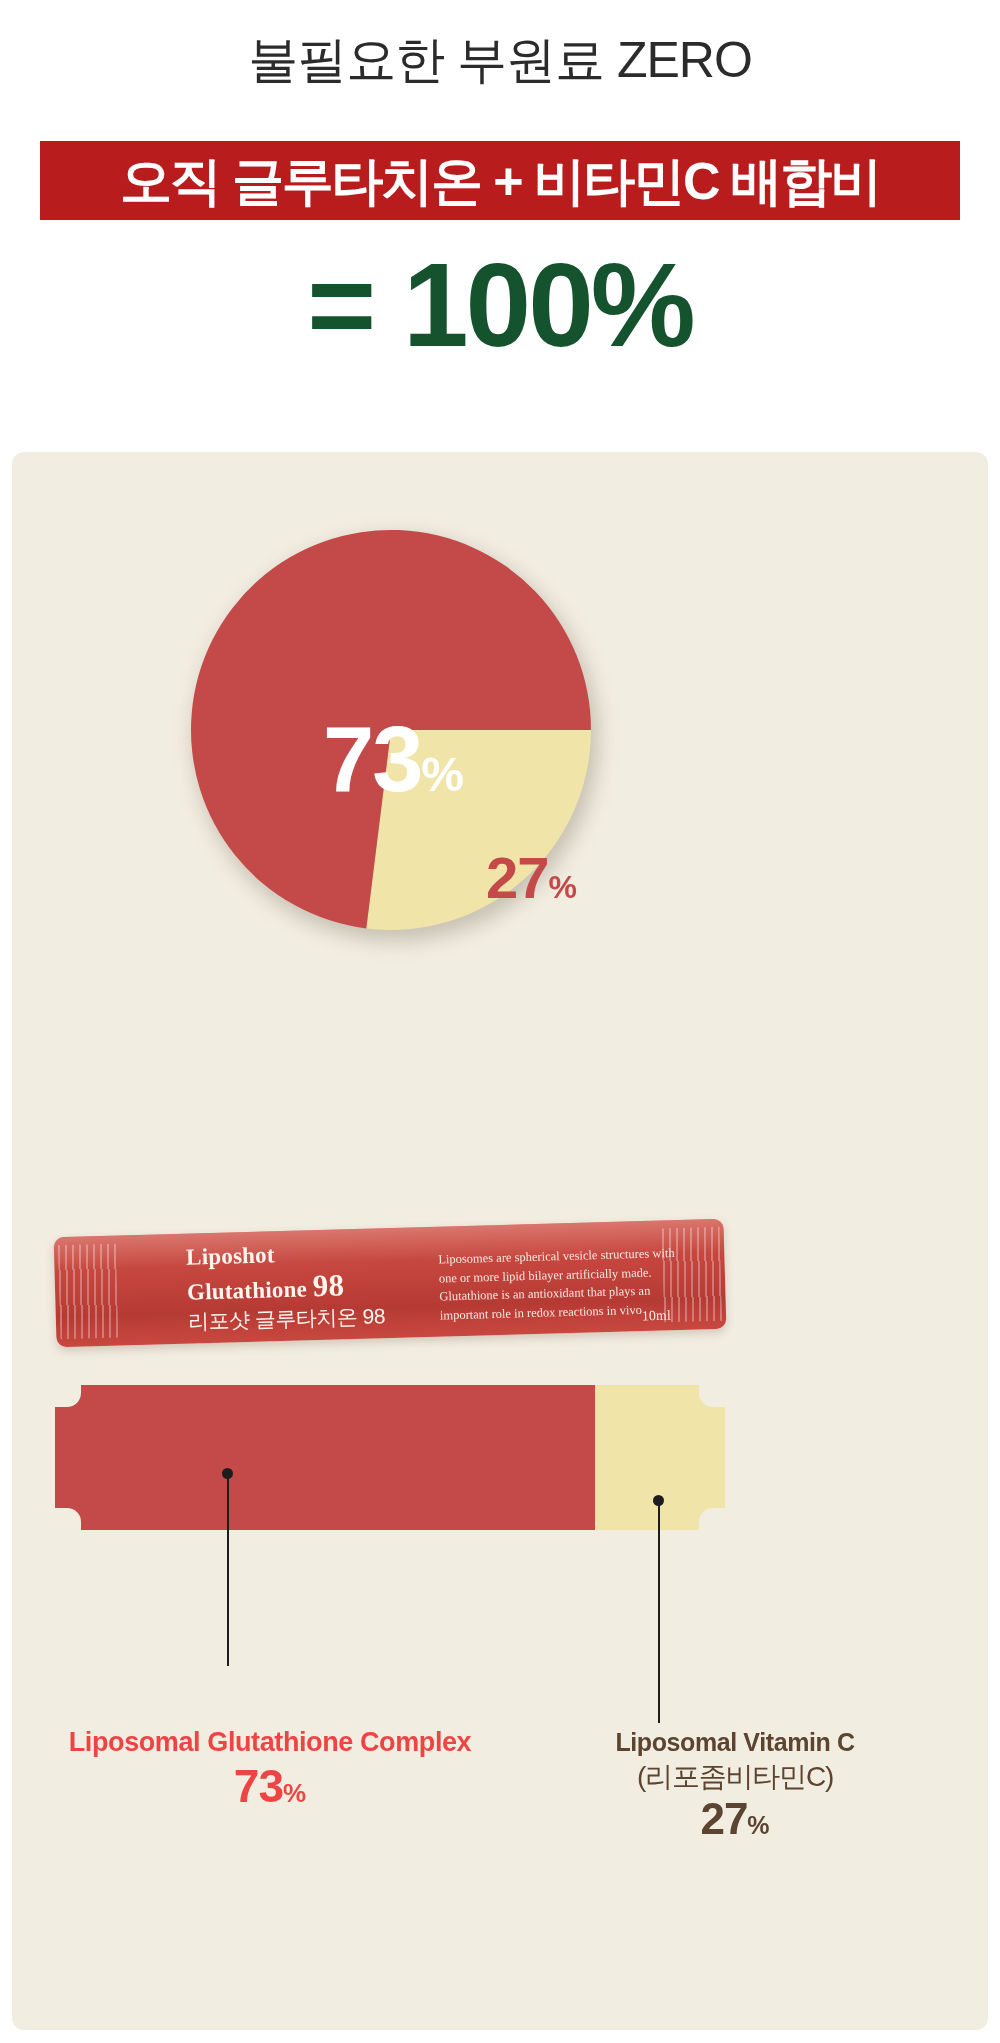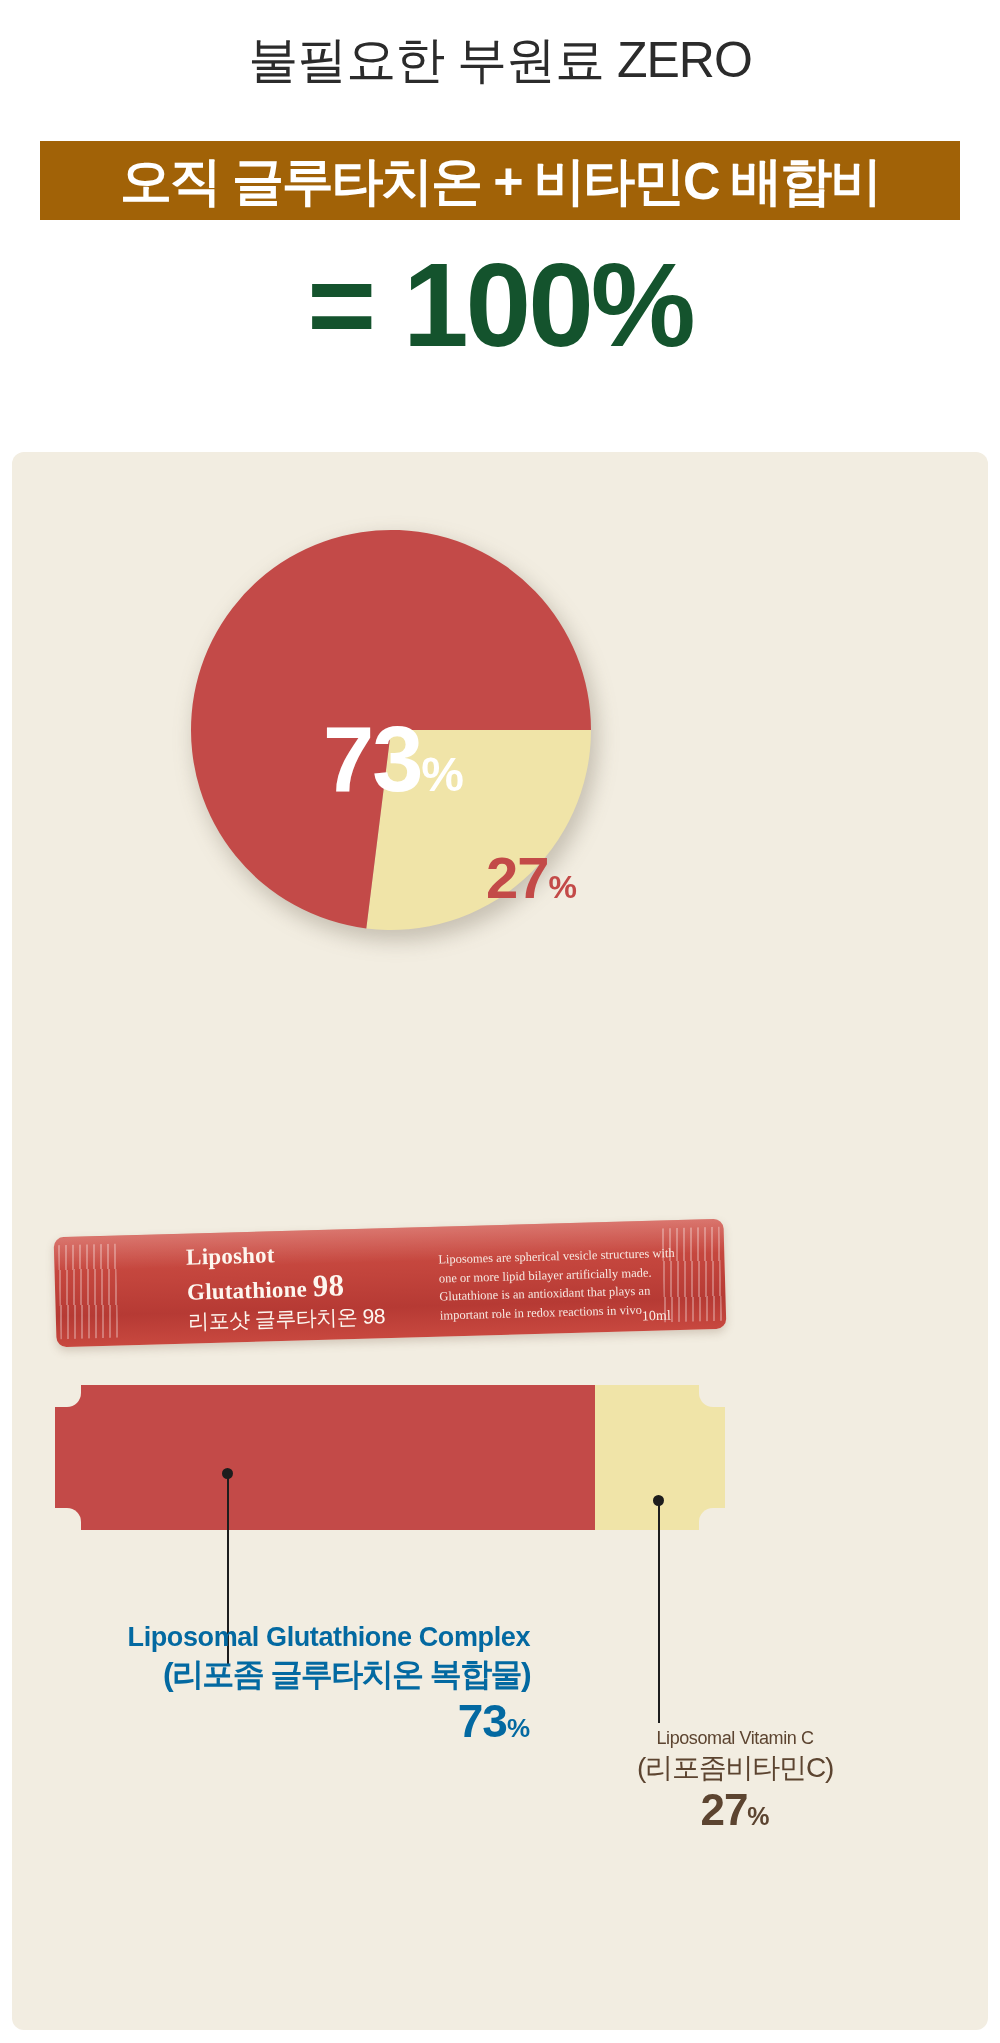--- a/index.html
+++ b/index.html
@@ -17,21 +17,21 @@
     position:absolute;left:0;top:30px;width:1000px;
     text-align:center;
     font-size:50px;
     font-weight:400;
     letter-spacing:-1px;
     color:#2b2b2b;
     line-height:1.2;
   }
   .hero-banner{
     position:absolute;left:40px;top:141px;width:920px;height:79px;
-    background:#a16207;
+    background:#b91c1c;
     display:flex;align-items:center;justify-content:center;
   }
   .hero-banner-text{
     color:#ffffff;
     font-size:52px;
     font-weight:700;
     letter-spacing:-2.2px;
     line-height:1;
     white-space:nowrap;
   }
@@ -177,36 +177,36 @@
   .leader-dot{
     position:absolute;width:11px;height:11px;border-radius:50%;
     background:#1d1d1d;
   }
   .leader-line{
     position:absolute;width:1.6px;background:#1d1d1d;
   }
 
   
   .lbl-left{
-    position:absolute;left:10px;top:1622px;width:520px;
-    text-align:right;color:#0369a1;
+    position:absolute;left:10px;top:1727px;width:520px;
+    text-align:center;color:#ef4444;
     line-height:1.18;
   }
   .lbl-left .en{font-size:27px;font-weight:700;letter-spacing:-0.4px;display:block;}
   .lbl-left .kr{font-size:32px;font-weight:700;letter-spacing:-1.6px;display:block;margin-top:2px;}
   .lbl-left .val{display:block;margin-top:4px;font-weight:700;line-height:1;}
   .lbl-left .val .num{font-size:46px;letter-spacing:-1px;}
   .lbl-left .val .pct{font-size:26px;}
 
   .lbl-right{
     position:absolute;left:480px;top:1728px;width:510px;
     text-align:center;color:#5c4430;
     line-height:1.18;
   }
-  .lbl-right .en{font-size:18px;font-weight:400;letter-spacing:-0.4px;display:block;}
+  .lbl-right .en{font-size:25px;font-weight:700;letter-spacing:-0.4px;display:block;}
   .lbl-right .kr{font-size:28px;font-weight:400;letter-spacing:-1.2px;display:block;margin-top:2px;}
   .lbl-right .val{display:block;margin-top:4px;font-weight:700;line-height:1;}
   .lbl-right .val .num{font-size:44px;letter-spacing:-1px;}
   .lbl-right .val .pct{font-size:25px;}
 </style>
 </head>
 <body>
 
 <div class="wrap">
 
@@ -264,21 +264,20 @@
   </div>
 
   <div class="leader-dot" style="left:222px;top:1468px;"></div>
   <div class="leader-line" style="left:227px;top:1478px;height:188px;"></div>
 
   <div class="leader-dot" style="left:653px;top:1495px;"></div>
   <div class="leader-line" style="left:658px;top:1505px;height:218px;"></div>
 
   <div class="lbl-left">
     <span class="en">Liposomal Glutathione Complex</span>
-    <span class="kr">(리포좀 글루타치온 복합물)</span>
     <span class="val">
       <span class="num">73</span><span class="pct">%</span>
     </span>
   </div>
 
   <div class="lbl-right">
     <span class="en">Liposomal Vitamin C</span>
     <span class="kr">(리포좀비타민C)</span>
     <span class="val">
       <span class="num">27</span><span class="pct">%</span>

